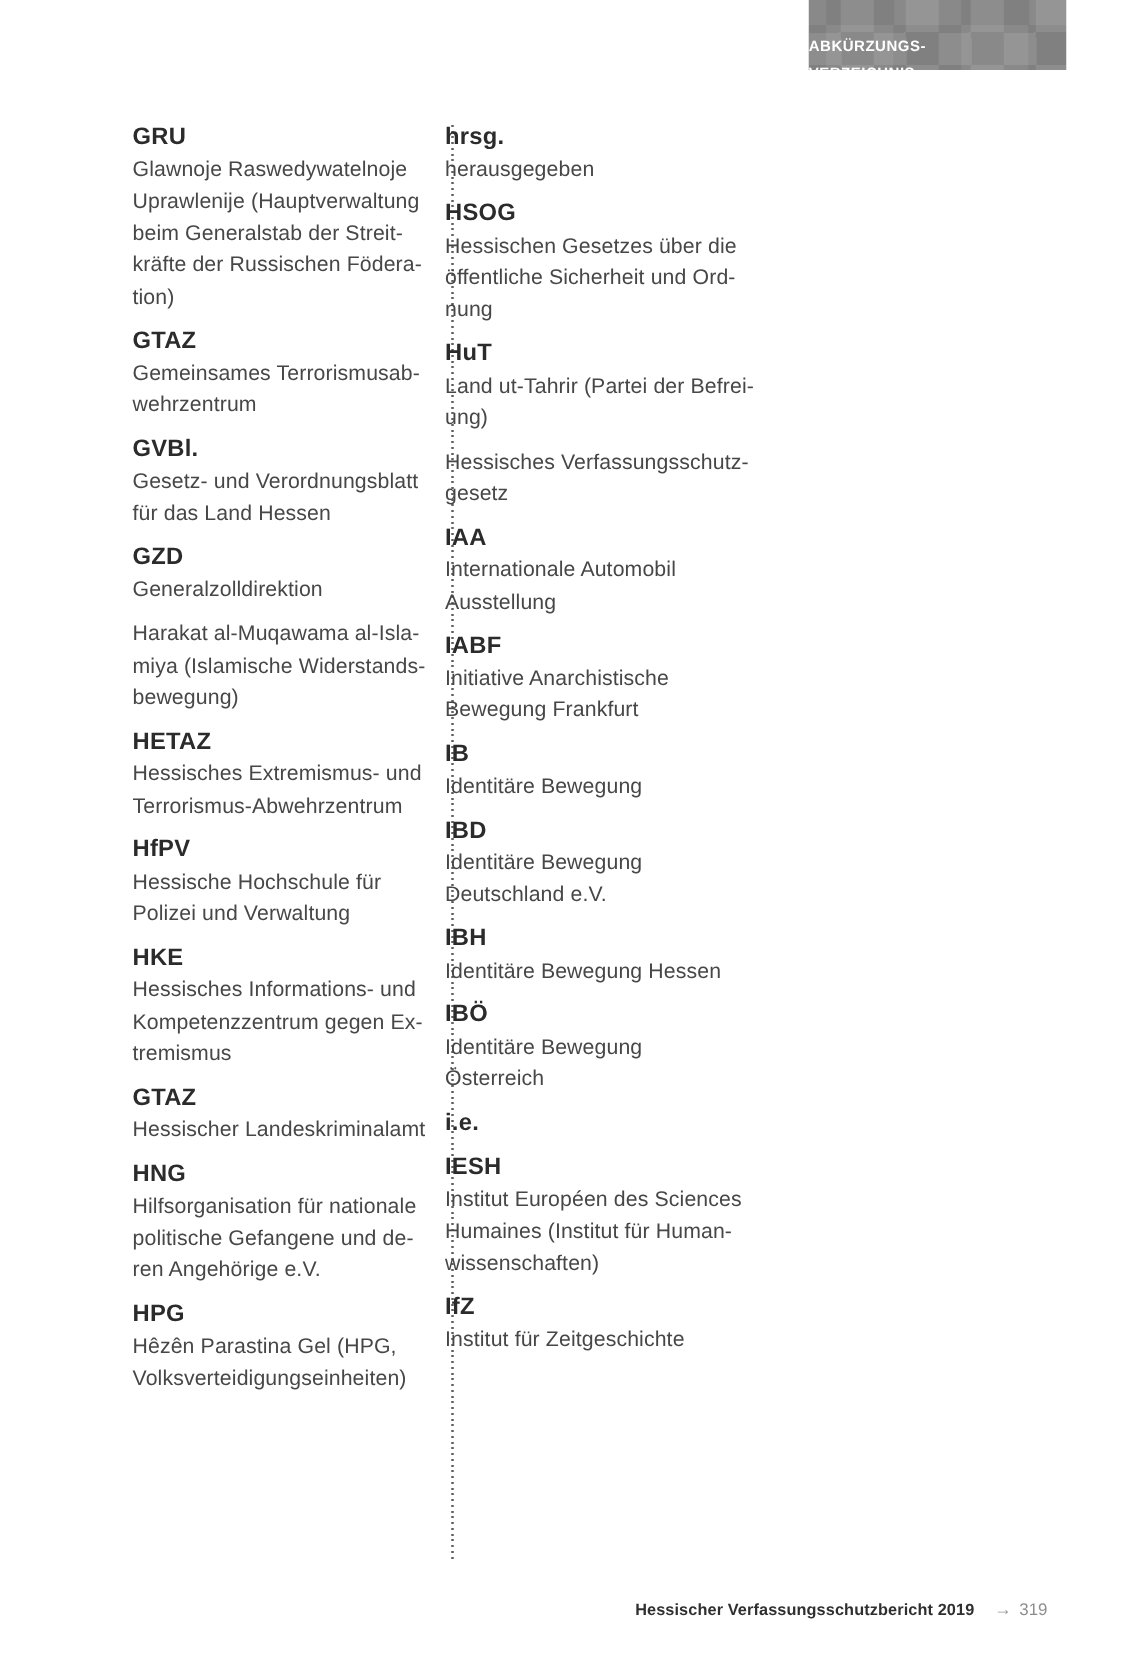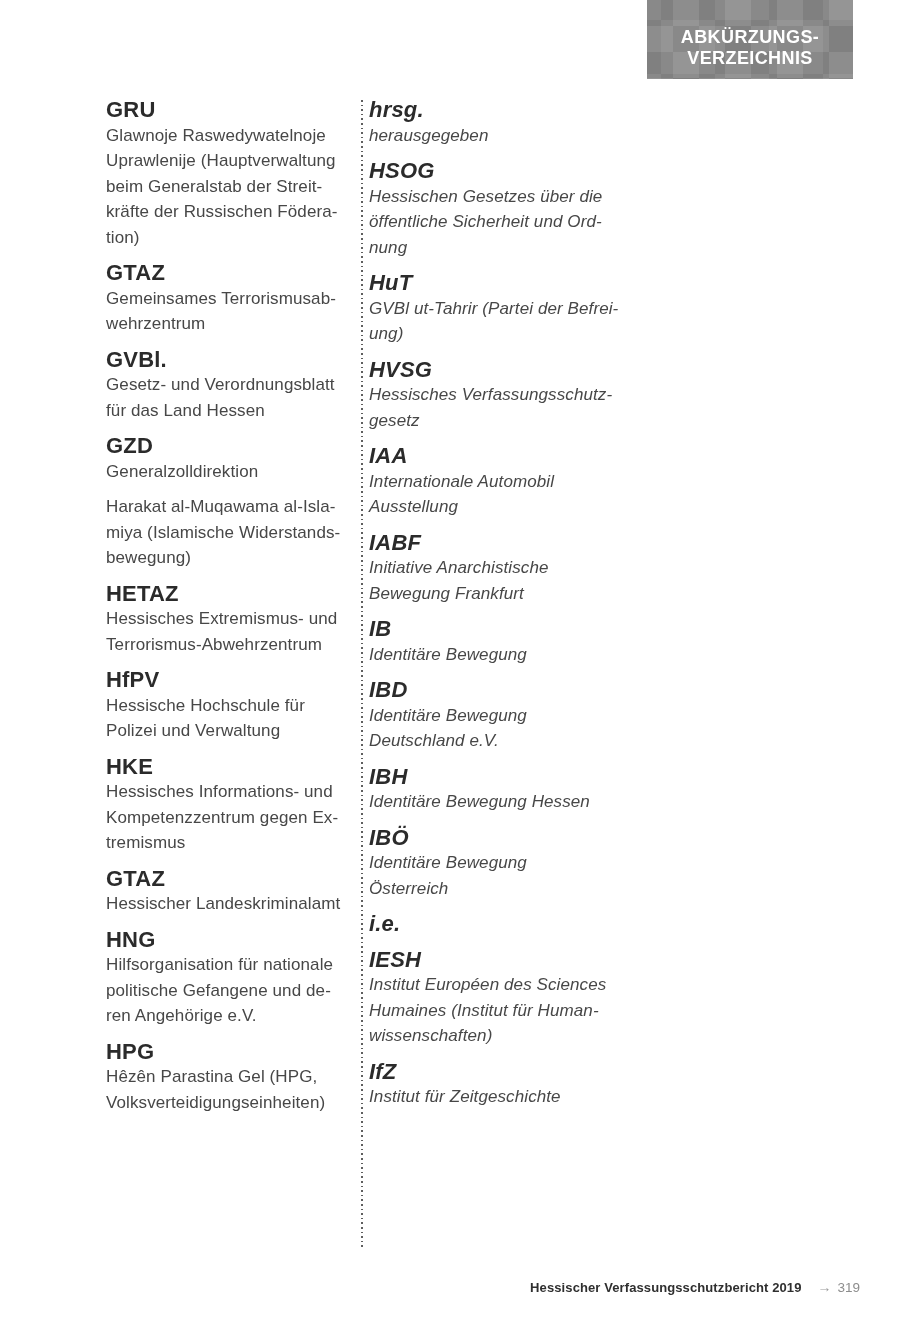--- a/index.html
+++ b/index.html
@@ -6,60 +6,60 @@
   body {
     width:900px; height:1324px;
     background:#ffffff;
     position:relative;
     font-family:"Liberation Sans", sans-serif;
     overflow:hidden;
   }
 
   
   .badge {
-    position:absolute; left:647px; top:0; width:206px; height:79px;
+    position:absolute; left:647px; top:0; width:206px; height:56px;
     box-sizing:border-box; padding-top:27px;
     background-color:#8b8b8b;
     background-image:
       repeating-conic-gradient(rgba(255,255,255,.055) 0% 25%, rgba(0,0,0,.045) 0% 50%),
       repeating-conic-gradient(rgba(0,0,0,.04) 0% 25%, rgba(255,255,255,.035) 0% 50%);
     background-size:52px 52px, 108px 108px;
     background-position:0 0, 14px 20px;
     color:#ffffff;
-    font-weight:bold; font-size:18px; line-height:21px;
-    letter-spacing:.4px; text-align:center;
+    font-weight:bold; font-size:12px; line-height:21px;
+    letter-spacing:.4px; text-align:left;
   }
   .badge div { white-space:nowrap; }
 
   
   .col { position:absolute; top:97px; width:256px; }
   .col-left  { left:106px; }
-  .col-right { left:369px;font-style:italic; }
+  .col-right { left:356px; }
 
   .entry { margin-bottom:10px; }
   .term {
     font-weight:bold; color:#2b2b2b;
-    font-size:22px; line-height:25.5px;
+    font-size:19px; line-height:25.5px;
     letter-spacing:.2px;
   }
   .definition {
     color:#474747; font-size:17px; line-height:25.5px;
     letter-spacing:.1px; white-space:pre-line;
   }
 
   
   .separator {
     position:absolute; left:361px; top:100px;
     width:1.6px; height:1148px;
     background-image:repeating-linear-gradient(to bottom, #5f5f5f 0 1.6px, transparent 1.6px 4.6px);
   }
 
   
   .footer {
-    position:absolute; right:40px; top:1279px;
+    position:absolute; right:62px; top:1279px;
     display:flex; align-items:baseline; gap:0;
   }
   .footer-title { font-weight:bold; font-size:13px; color:#2f2f2f; letter-spacing:.1px; }
   .footer-arrow { color:#9a9a9a; font-size:14px; margin-left:16px; }
   .footer-page  { color:#8d8d8d; font-weight:normal; font-size:13.5px; margin-left:6px; }
 </style>
 </head>
 <body>
 
 <div class="badge">
@@ -136,25 +136,24 @@
       <div class="definition">herausgegeben</div>
     </div>
     <div class="entry">
       <div class="term">HSOG</div>
       <div class="definition">Hessischen Gesetzes über die
 öffentliche Sicherheit und Ord-
 nung</div>
     </div>
     <div class="entry">
       <div class="term">HuT</div>
-      <div class="definition">GVBl ut-Tahrir (Partei der Befrei-
+      <div class="definition">Land ut-Tahrir (Partei der Befrei-
 ung)</div>
     </div>
     <div class="entry">
-      <div class="term">HVSG</div>
       <div class="definition">Hessisches Verfassungsschutz-
 gesetz</div>
     </div>
     <div class="entry">
       <div class="term">IAA</div>
       <div class="definition">Internationale Automobil
 Ausstellung</div>
     </div>
     <div class="entry">
       <div class="term">IABF</div>

